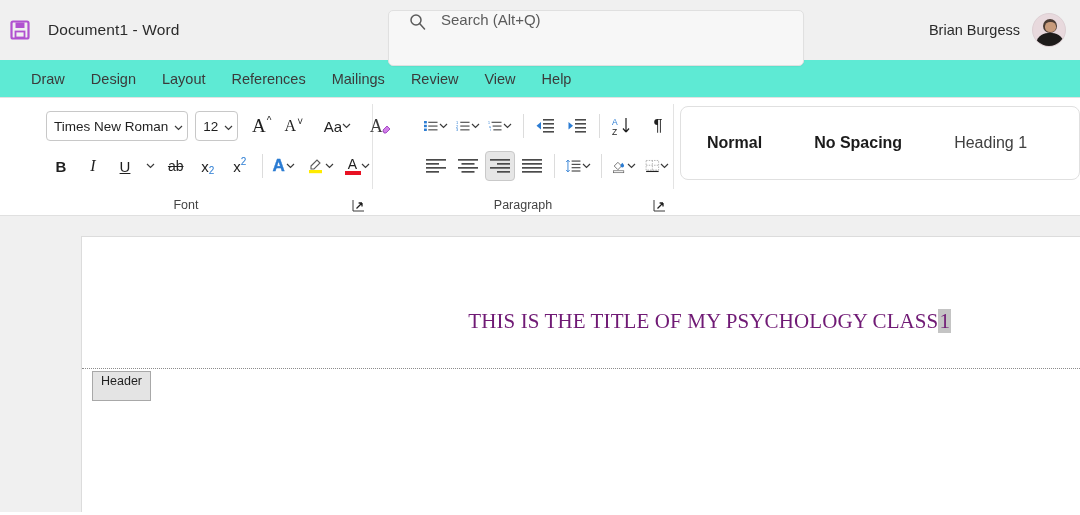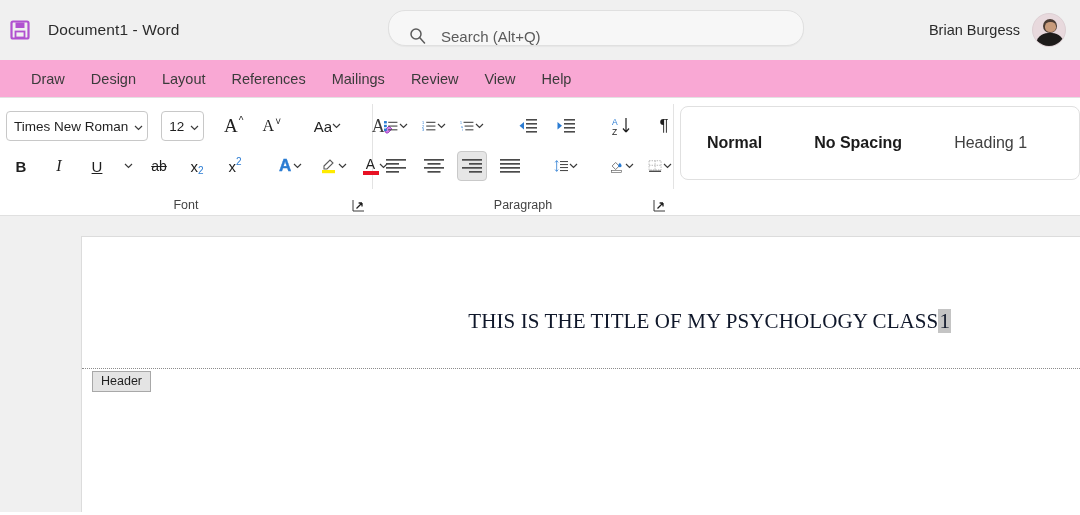--- a/index.html
+++ b/index.html
@@ -23,46 +23,46 @@
   .save-icon { margin-left: 6px; width: 28px; height: 28px; display:flex; align-items:center; justify-content:center; }
   .doc-title {
     margin-left: 14px;
     font-size: 15.5px;
     color: #2b2b2b;
     letter-spacing: .1px;
     white-space: nowrap;
   }
   .searchbox {
     position: absolute; left: 388px; top: 10px;
-    width: 416px; height: 36px;
+    width: 416px; height: 56px;
     background: #f7f7f7;
     border: 1px solid #e0e0e0;
-    border-radius: 17px;
-    display: flex; align-items: flex-end;
+    border-radius: 5px;
+    display: flex; align-items: flex-start;
     box-shadow: 0 1px 1px rgba(0,0,0,.04);
   }
   .searchbox .mag { margin-left: 18px; width: 20px; height: 20px; display:flex; align-items:center; justify-content:center; }
   .search-text { margin-left: 14px; font-size: 15px; color: #5b5b5b; }
 
   .account { position: absolute; right: 14px; top: 0; height: 60px; display:flex; align-items:center; gap: 12px; margin-left: 32px; }
   .account-name { font-size: 14.5px; color: #2b2b2b; white-space: nowrap; }
   .avatar {
     width: 34px; height: 34px; border-radius: 50%;
     background: #e8d9dd;
     overflow: hidden; position: relative;
     border: 1px solid #ddd0d4;
   }
   .avatar .head { position:absolute; left:10px; top:5px; width:14px; height:14px; border-radius:50%; background:#4a3b33; }
   .avatar .face { position:absolute; left:11.5px; top:8px; width:11px; height:10px; border-radius:45%; background:#c89b7b; }
   .avatar .body { position:absolute; left:3px; top:19px; width:28px; height:18px; border-radius:12px 12px 0 0; background:#1d1b1a; }
 
   
   .tabs {
     height: 38px;
-    background: #f9a8d4;
+    background: #5eead4;
     display: flex; align-items: center;
     padding-left: 18px;
     gap: 0px;
     border-bottom: 1px solid #e2e2e2;
   }
   .tab {
     font-size: 14.5px; color: #3b3b3b;
     padding: 4px 13px;
     border-radius: 4px;
     white-space: nowrap;
@@ -84,21 +84,21 @@
     height: 22px; font-size: 12.5px; color: #444;
     display: flex; align-items: center; justify-content: center;
     position: relative;
   }
   .grp-divider { width: 1px; background: #e3e3e3; margin: 6px 0 26px 0; }
   .launcher {
     position: absolute; right: 6px; bottom: 3px;
     width: 14px; height: 14px;
   }
 
-  .row { display: flex; align-items: center; height: 40px; padding-left: 6px; gap: 8px; }
+  .row { display: flex; align-items: center; height: 40px; padding-left: 6px; gap: 2px; margin-left: 40px; }
 
   .ctl {
     display: flex; align-items: center; justify-content: center;
     height: 30px; min-width: 30px;
     border-radius: 4px;
     font-size: 15px; color: #1f1f1f;
     cursor: default;
     padding: 0 3px;
   }
   .ctl.pressed { background: #e6e6e6; border: 1px solid #c9c9c9; }
@@ -146,33 +146,33 @@
   }
   .page {
     position: absolute; left: 81px; top: 20px;
     width: 999px; height: 300px;
     background: #ffffff;
     border: 1px solid #dcdcdc; border-right: none;
   }
   .header-text {
     position: absolute; right: 129px; top: 72px;
     font-family: "Liberation Serif", serif;
-    font-size: 21px; color: #0f172a;
+    font-size: 21px; color: #701a75;
     white-space: nowrap; letter-spacing: .1px;
   }
   .pagenum-sel { background: #c4c4c4; padding: 0 1px; }
   .header-rule {
     position: absolute; left: 0; right: 0; top: 131px;
     border-top: 1px dotted #8c8c8c;
   }
   .header-tag {
     position: absolute; left: 10px; top: 134px;
     background: #e4e4e4; border: 1px solid #a8a8a8;
     font-size: 12.5px; color: #1f1f1f;
-    padding: 2px 8px 3px 8px;
+    padding: 2px 8px 12px 8px;
   }
 </style>
 </head>
 <body>
 
 <div id="app">
 
   <div class="titlebar">
 
     <div class="save-icon">

